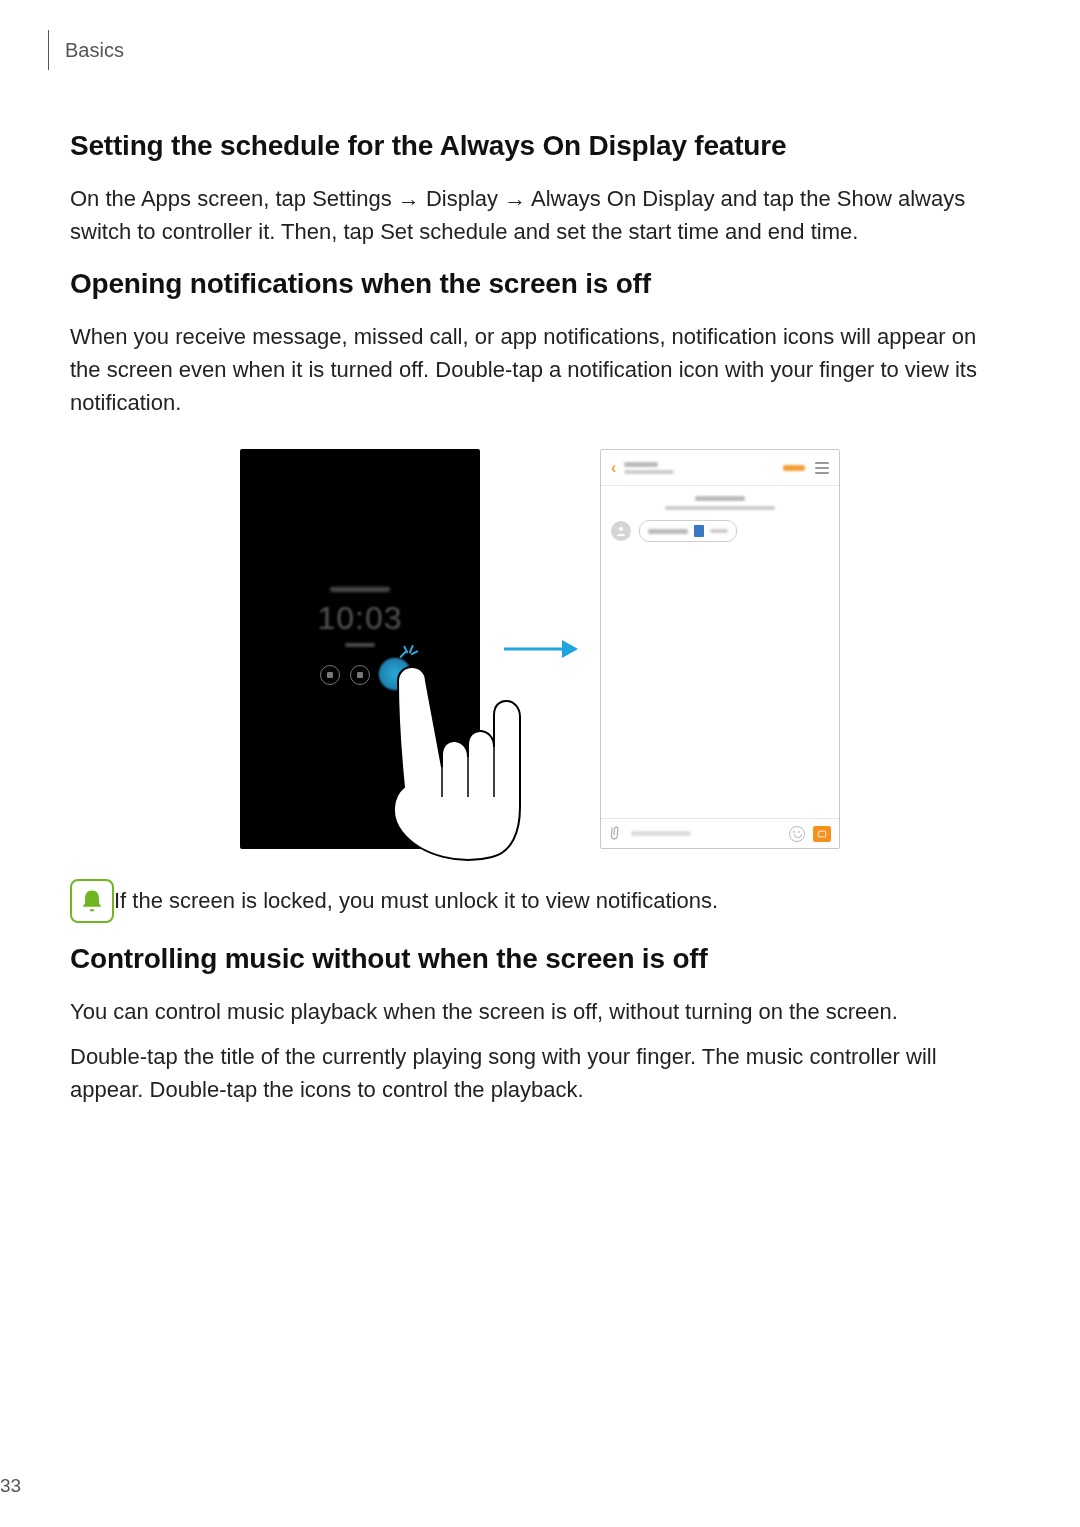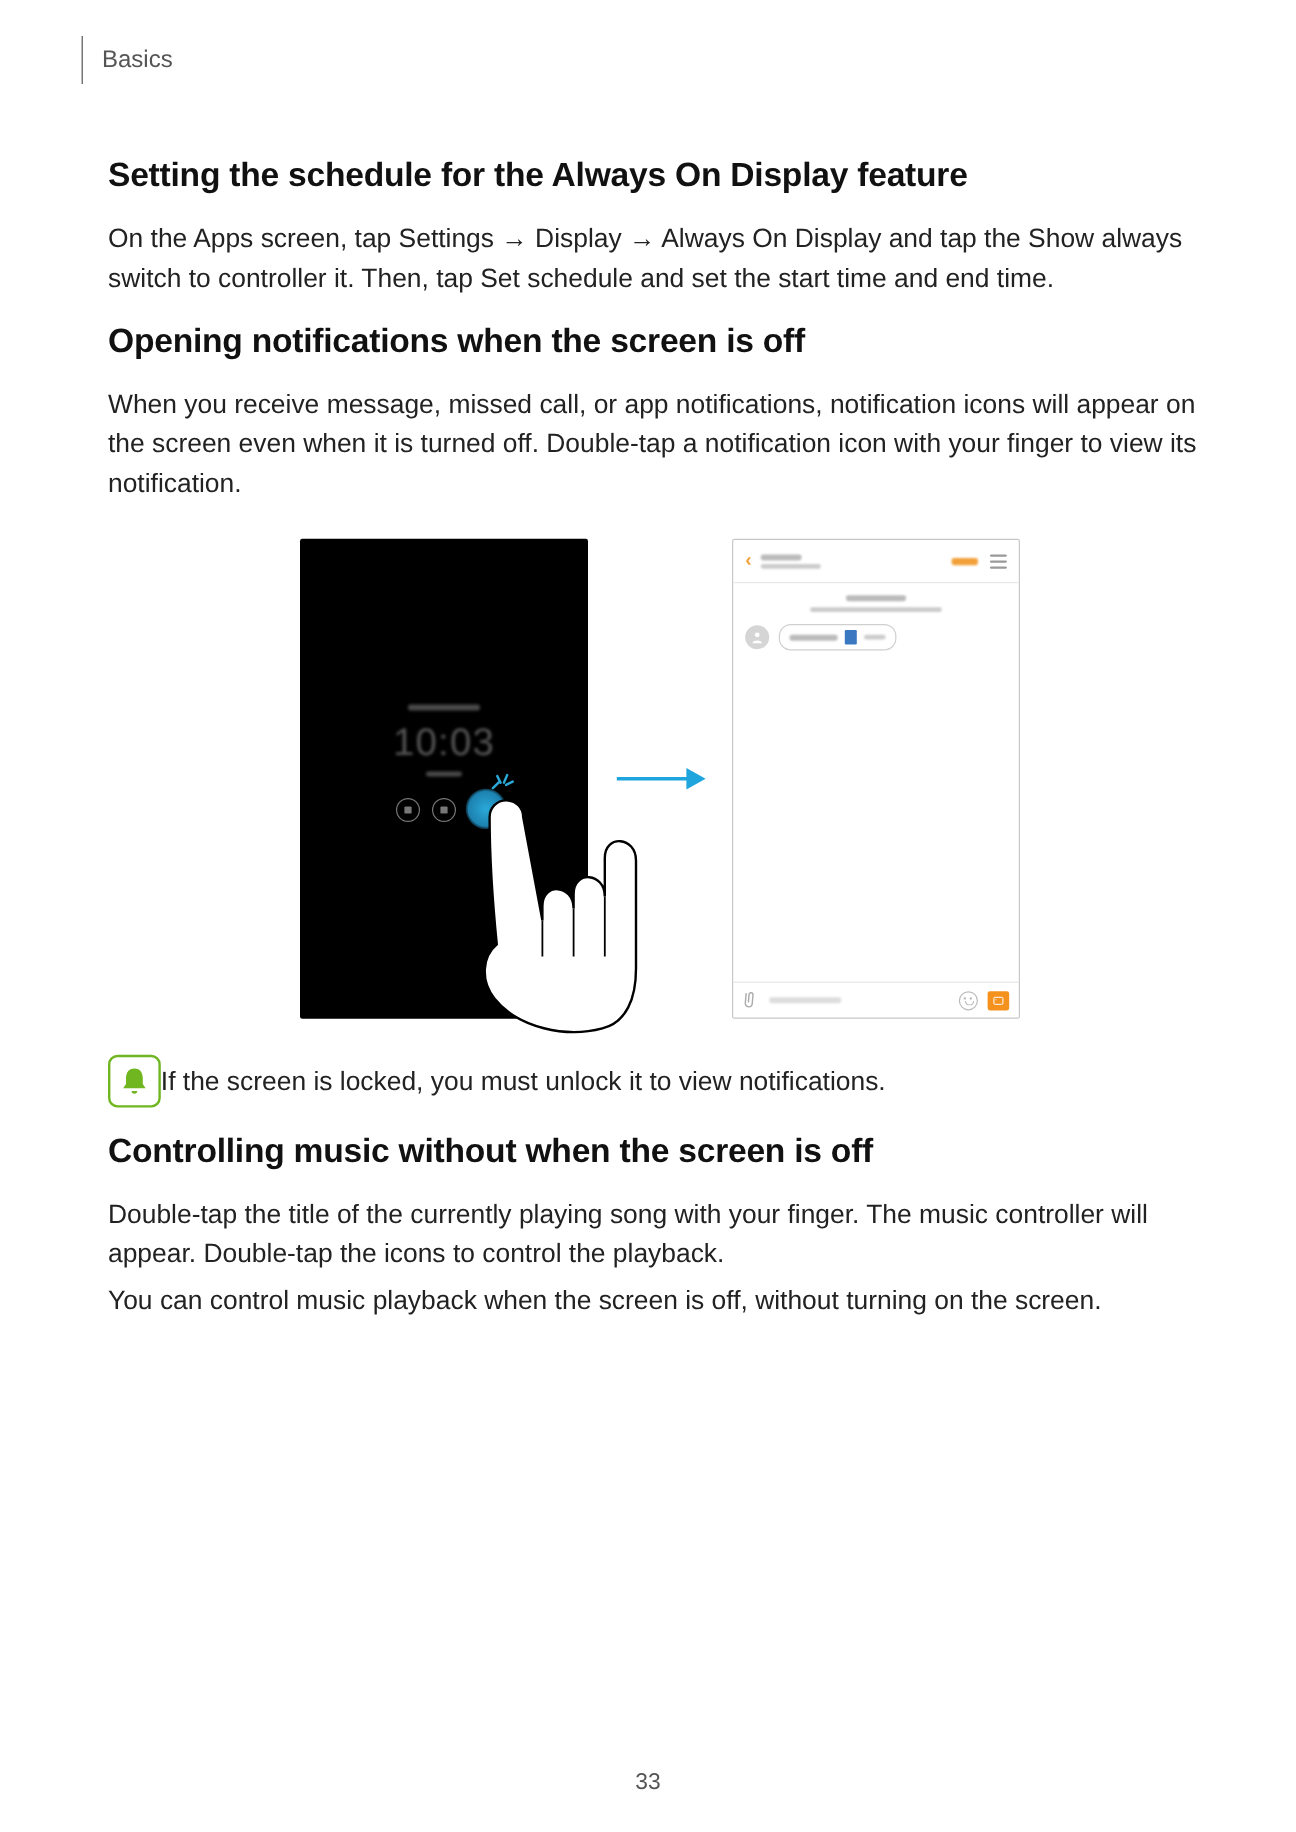--- a/index.html
+++ b/index.html
@@ -1,17 +1,17 @@
 <!DOCTYPE html>
 <html><head>
 <meta charset="utf-8">
 <style>
   * { box-sizing: border-box; margin: 0; padding: 0; }
   html, body { width: 1080px; height: 1527px; background: #fff; font-family: "Segoe UI", "Helvetica Neue", Arial, sans-serif; color: #222; }
-  .page { position: relative; width: 1080px; height: 1527px; padding: 30px 70px 40px 90px; border-radius: 17px; }
+  .page { position: relative; width: 1080px; height: 1527px; padding: 30px 70px 40px 70px; border-radius: 17px; }
   .breadcrumb-wrap { display: flex; align-items: center; margin-bottom: 60px; margin-left: -22px;}
   .vline { width: 1px; height: 40px; background: #555; margin-right: 16px; }
   .breadcrumb { font-size: 20px; color: #555; }
   h2.section { font-size: 28px; font-weight: 700; color: #111; margin-top: 20px; margin-bottom: 20px; letter-spacing: -0.2px;}
   p.body { font-size: 22px; line-height: 1.5; color: #222; margin-bottom: 6px; }
   .bold { font-weight: 400; }
   .figure-row { display: flex; align-items: center; justify-content: center; gap: 20px; margin: 30px auto 20px auto; }
   .phone-dark { width: 240px; height: 400px; background: #000; position: relative; border-radius: 2px; }
   .aod { position: absolute; top: 138px; left: 0; right: 0; text-align: center; color: #777; }
   .aod .day { height: 5px; width: 60px; background: #4a4a4a; margin: 0 auto 8px auto; border-radius: 2px; filter: blur(1.5px);}
@@ -46,21 +46,21 @@
   .clip { color:#aaa; font-size:15px; transform: rotate(-40deg);}
   .entertxt { width:60px; height:5px; background:#ddd; border-radius:2px; filter:blur(1px);}
   .pl-bottom .spacer { flex:1; }
   .smiley { width:16px; height:16px; border:1.5px solid #bbb; border-radius:50%; position:relative;}
   .smiley::before { content:""; position:absolute; top:4px; left:3px; width:2px; height:2px; background:#bbb; border-radius:50%; box-shadow: 5px 0 0 #bbb;}
   .smiley::after { content:""; position:absolute; bottom:3px; left:4px; width:6px; height:3px; border:1.2px solid #bbb; border-top:none; border-radius:0 0 6px 6px;}
   .kbd { width:18px; height:16px; background:#f5921e; border-radius:2px; display:flex; align-items:center; justify-content:center; color:#fff; font-size:10px; font-weight:700;}
   .note-row { display:flex; align-items:center; margin-top: 30px; margin-bottom: 10px;}
   .note-icon { width:44px; height:44px; border:2px solid #6fb620; border-radius:8px; display:flex; align-items:center; justify-content:center; flex-shrink:0;}
   .note-text { font-size:22px; color:#222; }
-  .page-num { position:absolute; bottom:30px; left:0; right:0; text-align:center; font-size:19px; color:#555;}
+  .page-num { position:absolute; bottom:30px; left:0; right:0; text-align:left; font-size:19px; color:#555;}
 </style>
 </head>
 <body>
 
 <div class="page">
 
   <div class="breadcrumb-wrap">
     <div class="vline"></div>
     <div class="breadcrumb">Basics</div>
   </div>
@@ -165,17 +165,17 @@
   <div class="note-row">
     <div class="note-icon">
       <svg width="28" height="28" viewBox="0 0 24 24">
           <path d="M12 3 C8 3 6 6 6 10 L6 14 L4 17 L20 17 L18 14 L18 10 C18 6 16 3 12 3 Z M10 19 A2 2 0 0 0 14 19 Z" fill="#6fb620"></path>
         </svg>
     </div>
     <div class="note-text">If the screen is locked, you must unlock it to view notifications.</div>
   </div>
 
   <h2 class="section">Controlling music without when the screen is off</h2>
+  <p class="body">You can control music playback when the screen is off, without turning on the screen.</p>
   <p class="body" style="margin-top:12px;">Double-tap the title of the currently playing song with your finger. The music controller will appear. Double-tap the icons to control the playback.</p>
-  <p class="body">You can control music playback when the screen is off, without turning on the screen.</p>
 
   <div class="page-num">33</div>
 </div>
 
 </body></html>

